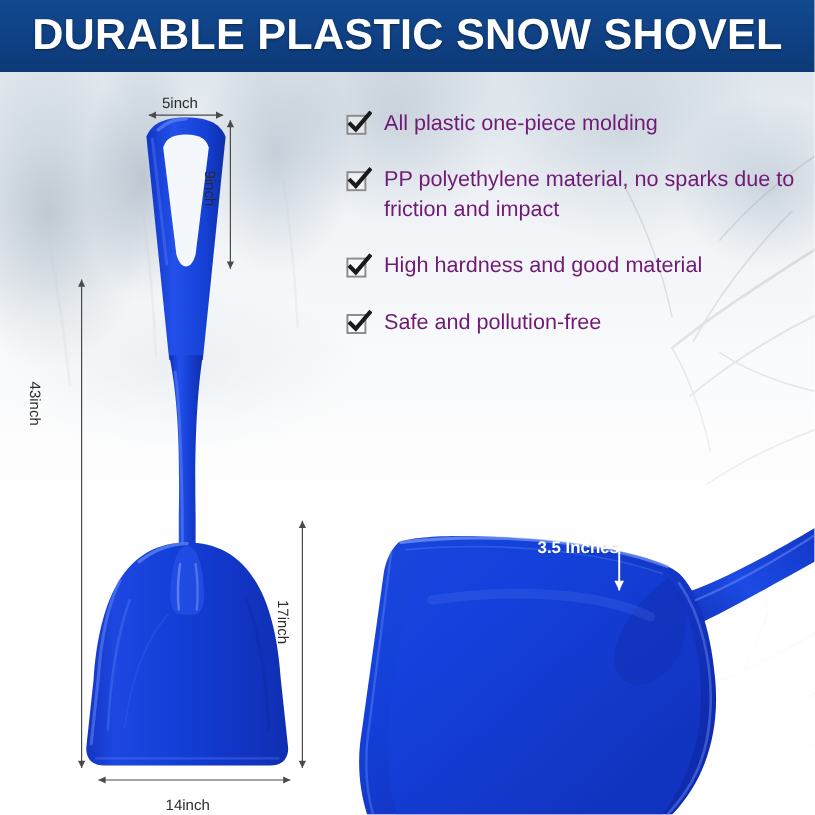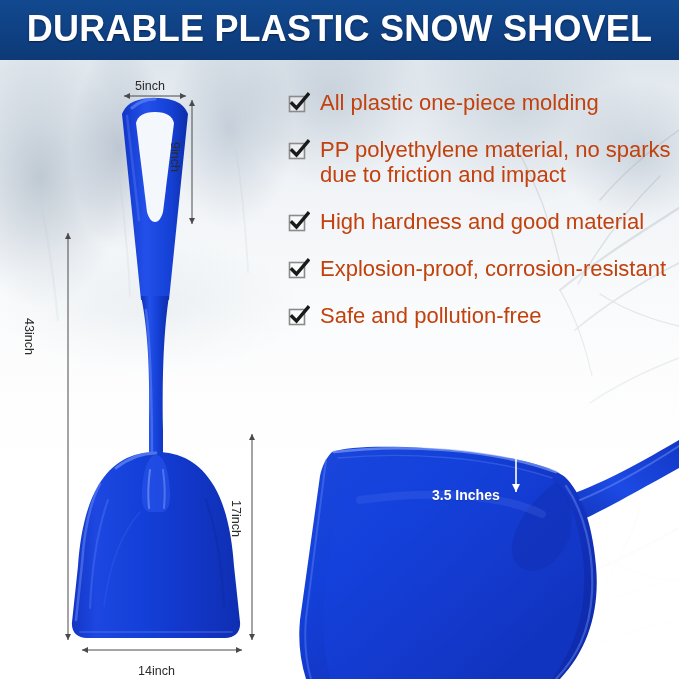--- a/index.html
+++ b/index.html
@@ -119,21 +119,21 @@
     position: absolute;
     color: #ffffff;
     font-size: 14px;
     font-weight: bold;
     font-family: "Liberation Sans", sans-serif;
     white-space: nowrap;
     z-index: 16;
     text-shadow: 0 1px 1px rgba(0,0,0,0.18);
   }
 
-  .dim-35inches { left: 432px; top: 448px; margin-top: 39px; }
+  .dim-35inches { left: 448px; top: 448px; }
 
   
   .features {
     position: absolute;
     left: 288px;
     top: 90px;
     width: 386px;
     z-index: 15;
   }
 
@@ -146,22 +146,22 @@
   .check-icon {
     flex: 0 0 auto;
     width: 22px;
     height: 22px;
     margin-top: 2px;
     margin-right: 10px;
     position: relative;
   }
 
   .feature-text {
-    color: #c2410c;
-    font-size: 22px;
+    color: #701a75;
+    font-size: 18px;
     line-height: 25px;
     font-family: "Liberation Sans", sans-serif;
   }
 </style>
 </head>
 <body>
 
 <div class="infographic">
 
   <div class="bg-photo"></div>
@@ -392,29 +392,20 @@
       <span class="check-icon">
         <svg viewBox="0 0 22 22" width="22" height="22">
           <rect x="1.5" y="4.5" width="15" height="15" fill="#ffffff" fill-opacity="0.35" stroke="#8b8b8b" stroke-width="1.6"></rect>
           <path d="M4 11.5 L 8.5 16 L 20 2.5" stroke="#1a1a1a" stroke-width="3.4" fill="none" stroke-linecap="square" stroke-linejoin="miter"></path>
         </svg>
       </span>
       <span class="feature-text">High hardness and good material</span>
     </div>
 
 
-    <div class="feature-row">
-      <span class="check-icon">
-        <svg viewBox="0 0 22 22" width="22" height="22">
-          <rect x="1.5" y="4.5" width="15" height="15" fill="#ffffff" fill-opacity="0.35" stroke="#8b8b8b" stroke-width="1.6"></rect>
-          <path d="M4 11.5 L 8.5 16 L 20 2.5" stroke="#1a1a1a" stroke-width="3.4" fill="none" stroke-linecap="square" stroke-linejoin="miter"></path>
-        </svg>
-      </span>
-      <span class="feature-text">Explosion-proof, corrosion-resistant</span>
-    </div>
 
     <div class="feature-row">
       <span class="check-icon">
         <svg viewBox="0 0 22 22" width="22" height="22">
           <rect x="1.5" y="4.5" width="15" height="15" fill="#ffffff" fill-opacity="0.35" stroke="#8b8b8b" stroke-width="1.6"></rect>
           <path d="M4 11.5 L 8.5 16 L 20 2.5" stroke="#1a1a1a" stroke-width="3.4" fill="none" stroke-linecap="square" stroke-linejoin="miter"></path>
         </svg>
       </span>
       <span class="feature-text">Safe and pollution-free</span>
     </div>

